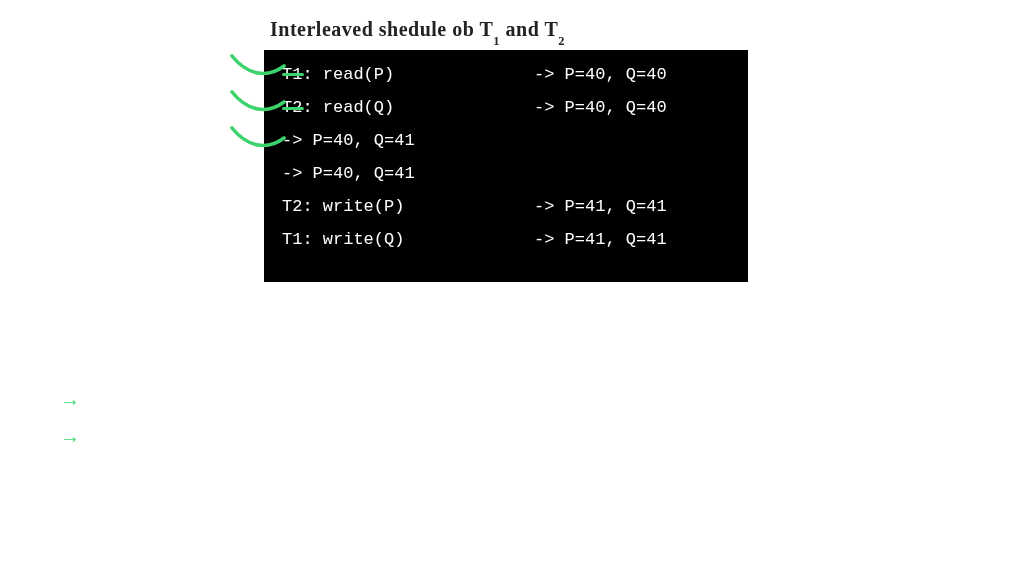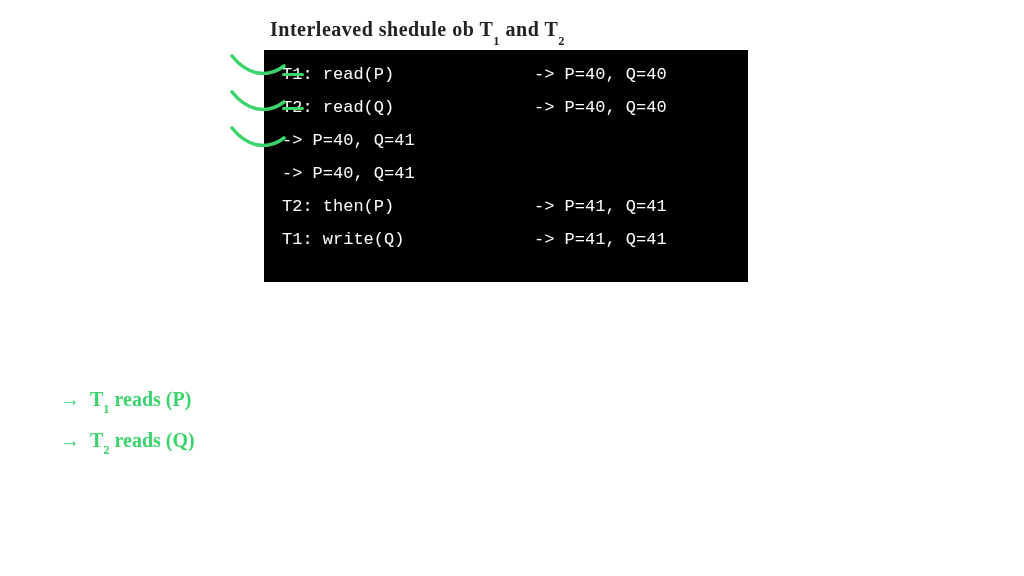--- a/index.html
+++ b/index.html
@@ -103,44 +103,38 @@
     <span class="op-col">T2: read(Q)</span>
     <span class="res-col">-&gt; P=40, Q=40</span>
   </div>
   <div class="term-row">
     <span class="res-col">-&gt; P=40, Q=41</span>
   </div>
   <div class="term-row">
     <span class="res-col">-&gt; P=40, Q=41</span>
   </div>
   <div class="term-row">
-    <span class="op-col">T2: then(P)</span>
+    <span class="op-col">T2: write(P)</span>
     <span class="res-col">-&gt; P=41, Q=41</span>
   </div>
   <div class="term-row">
     <span class="op-col">T1: write(Q)</span>
     <span class="res-col">-&gt; P=41, Q=41</span>
   </div>
 </div>
 
 <svg class="checks" viewBox="0 0 60 140">
   <path class="check" d="M4 8 C 20 28, 40 30, 56 18"></path>
   <path class="check" d="M4 44 C 20 64, 40 66, 56 54"></path>
   <path class="check" d="M4 80 C 20 100, 40 102, 56 90"></path>
 </svg>
 
 <div class="strike" style="left:282px; top:73px; width:22px;"></div>
 <div class="strike" style="left:282px; top:107px; width:22px;"></div>
 
 <div class="notes">
   <div class="note-line">
     <span class="arrow">→</span>
-    <span>
-      <span>T</span><span class="sub">1</span><span> reads (P)</span>
-    </span>
   </div>
   <div class="note-line">
     <span class="arrow">→</span>
-    <span>
-      <span>T</span><span class="sub">2</span><span> reads (Q)</span>
-    </span>
   </div>
 </div>
 
 </body></html>

